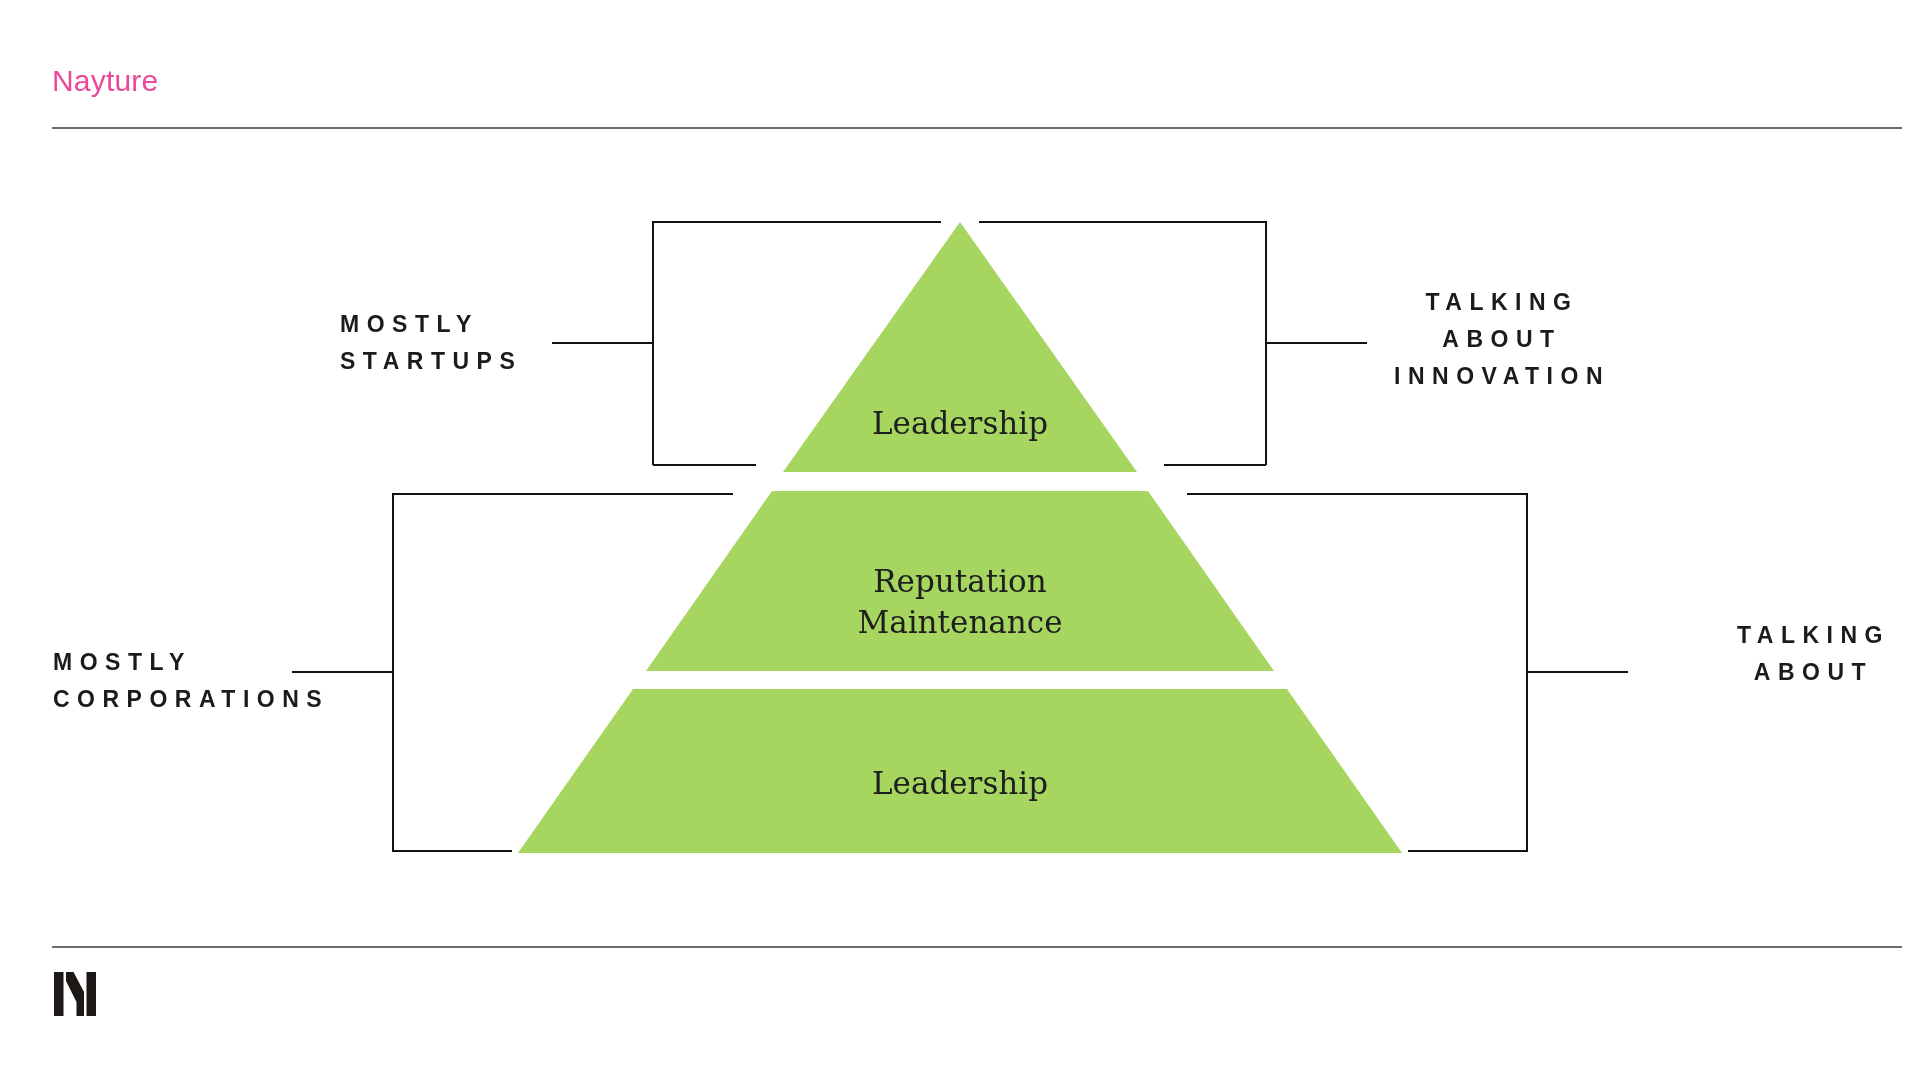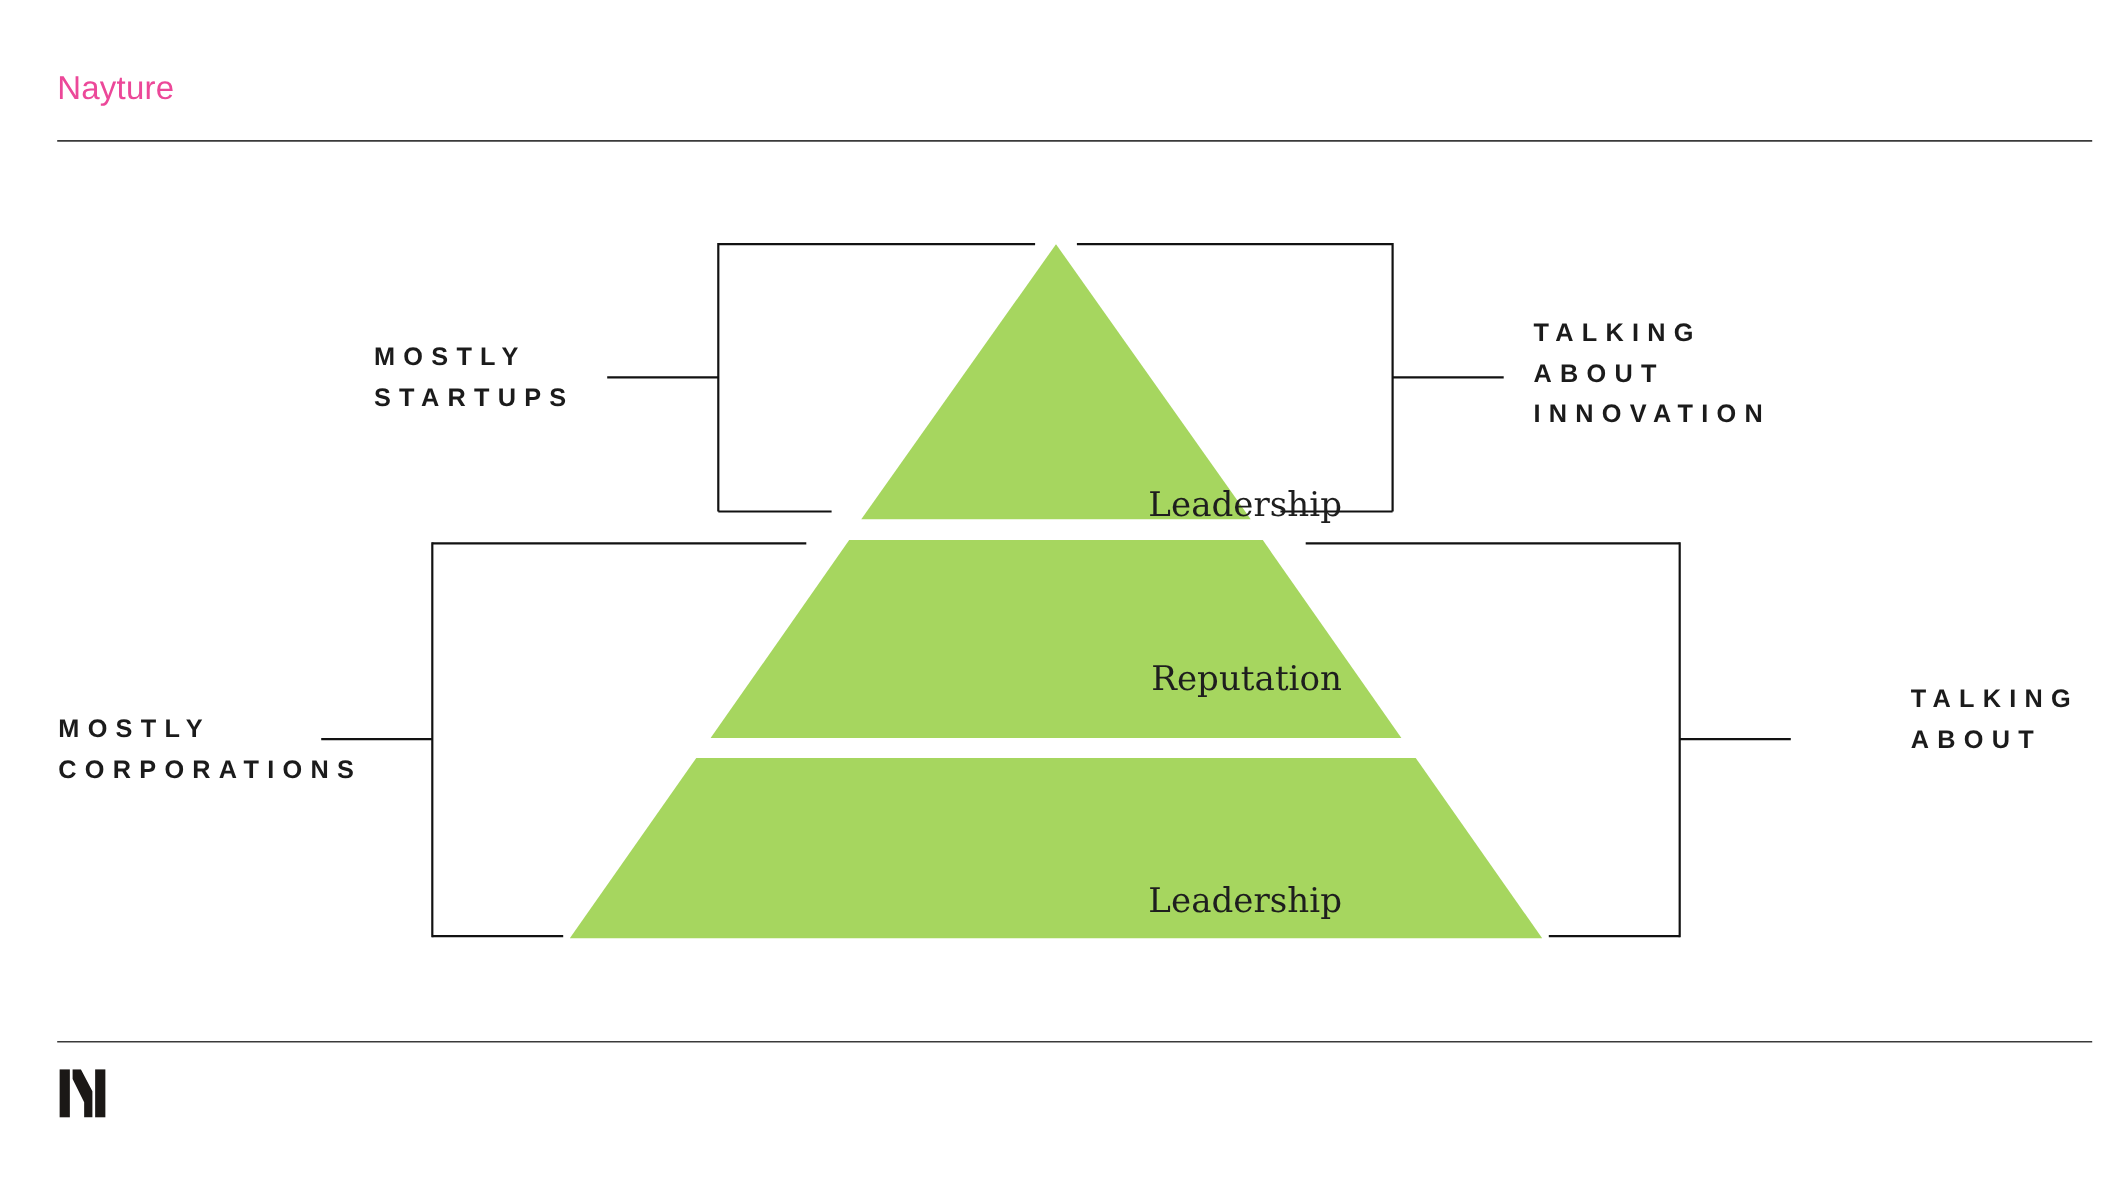--- a/index.html
+++ b/index.html
@@ -18,30 +18,29 @@
 
   .rule { stroke: #3a3a3a; stroke-width: 1.5; }
   .bracket { stroke: #121212; stroke-width: 2; }
 
   .caps-label {
     position: absolute;
     font-size: 23px; line-height: 37px; font-weight: 600;
     letter-spacing: 7.5px; color: #1b1b1b;
     white-space: nowrap;
   }
-  .caps-label.align-right { text-align: left; }
+  .caps-label.align-right { text-align: center; }
 
   .tier-label {
     position: absolute;
     font-family: "DejaVu Serif", "Liberation Serif", serif;
     font-size: 31px; line-height: 41px; font-weight: 400;
-    color: #1e1e1e; text-align: right;
+    color: #1e1e1e; text-align: center;
     width: 520px; transform: translateX(-50%);
     white-space: nowrap;
-    margin-top: 36px;
   }
 
   .logo { position: absolute; left: 54px; top: 972px; }
 </style>
 </head>
 <body>
 
 <div class="slide">
 
   <div class="brand-title">Nayture</div>
@@ -71,20 +70,21 @@
     <line class="bracket" x1="393" y1="851" x2="512" y2="851"></line>
     <line class="bracket" x1="1408" y1="851" x2="1527" y2="851"></line>
     <line class="bracket" x1="292" y1="672" x2="393" y2="672"></line>
     <line class="bracket" x1="1527" y1="672" x2="1628" y2="672"></line>
   </svg>
 
   <div class="tier-label" style="left:960px; top:403px;">Leadership</div>
 
   <div class="tier-label" style="left:960px; top:561px;">
     <div>Reputation</div>
+    <div>Maintenance</div>
   </div>
 
   <div class="tier-label" style="left:960px; top:763px;">Leadership</div>
 
   <div class="caps-label" style="left:340px; top:306px;">
     <div>MOSTLY</div>
     <div>STARTUPS</div>
   </div>
 
   <div class="caps-label align-right" style="right:310px; top:284px;">

